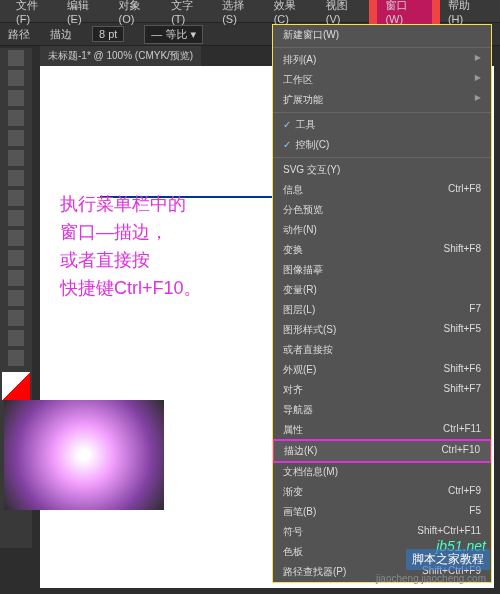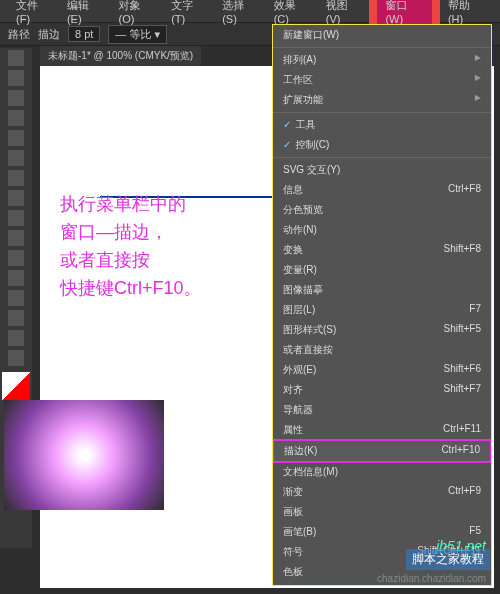--- a/index.html
+++ b/index.html
@@ -1,19 +1,19 @@
 <!DOCTYPE html>
 <html><head>
 <meta charset="utf-8">
 <style>
 body{margin:0;background:#2d2d2d;font-family:Arial,sans-serif;font-size:11px;color:#ccc;width:500px;height:594px;overflow:hidden;position:relative}
 .menubar{background:#393939;height:22px;display:flex;align-items:center;padding:0 8px;border-bottom:1px solid #222}
 .menubar span{padding:2px 8px;color:#ccc}
 .menubar .hl{border:8px solid #ef4444;background:#be185d}
-.sub{background:#333;height:22px;display:flex;align-items:center;padding:0 8px;gap:8px;border-bottom:1px solid #222}
+.sub{background:#333;height:22px;display:flex;align-items:center;padding:0 8px;gap:20px;border-bottom:1px solid #222}
 .sub .field{background:#222;padding:1px 6px;border:1px solid #555}
 .toolbox{position:absolute;left:0;top:48px;width:32px;background:#393939;height:500px;display:flex;flex-direction:column}
 .toolbox div{width:16px;height:16px;margin:2px auto;background:#555}
 .toolbox .wh{width:28px;height:28px;background:linear-gradient(135deg,#fff 50%,#f00 50%);margin:4px auto}
 .canvas{position:absolute;left:40px;top:66px;right:6px;bottom:6px;background:#fff}
 .doctab{position:absolute;left:40px;top:46px;background:#393939;padding:3px 8px;font-size:10px}
 .instr{position:absolute;left:60px;top:190px;color:#e030e0;font-size:18px;line-height:28px}
 .line1{position:absolute;left:60px;top:130px;width:380px;height:2px;background:#003399}
 .menu{position:absolute;right:8px;top:24px;width:218px;background:#535353;border:1px solid #fde047;max-height:560px;overflow:hidden}
 .menu .mi{padding:3px 10px;display:flex;justify-content:space-between;color:#ddd;font-size:10px}
@@ -116,24 +116,24 @@
       <span>分色预览</span>
     </div>
 <div class="mi">
       <span>动作(N)</span>
     </div>
 <div class="mi">
       <span>变换</span>
       <span>Shift+F8</span>
     </div>
 <div class="mi">
-      <span>变量(R)</span>
+      <span>图像描摹</span>
     </div>
 <div class="mi">
-      <span>图像描摹</span>
+      <span>变量(R)</span>
     </div>
 <div class="mi">
       <span>图层(L)</span>
       <span>F7</span>
     </div>
 <div class="mi">
       <span>图形样式(S)</span>
       <span>Shift+F5</span>
     </div>
 <div class="mi">
@@ -159,35 +159,32 @@
       <span>Ctrl+F10</span>
     </div>
 <div class="mi">
       <span>文档信息(M)</span>
     </div>
 <div class="mi">
       <span>渐变</span>
       <span>Ctrl+F9</span>
     </div>
 <div class="mi">
-      <span>画板</span>
-    </div>
-<div class="mi">
       <span>画笔(B)</span>
       <span>F5</span>
     </div>
 <div class="mi">
       <span>符号</span>
       <span>Shift+Ctrl+F11</span>
     </div>
 <div class="mi">
       <span>色板</span>
     </div>
 <div class="mi">
       <span>路径查找器(P)</span>
       <span>Shift+Ctrl+F9</span>
     </div>
 
 </div>
 
 <div class="foot2">jb51.net</div>
 <div class="wm">脚本之家教程</div>
-<div class="foot">chazidian.chazidian.com</div>
+<div class="foot">jiaocheng.jiaocheng.com</div>
 
 </body></html>

